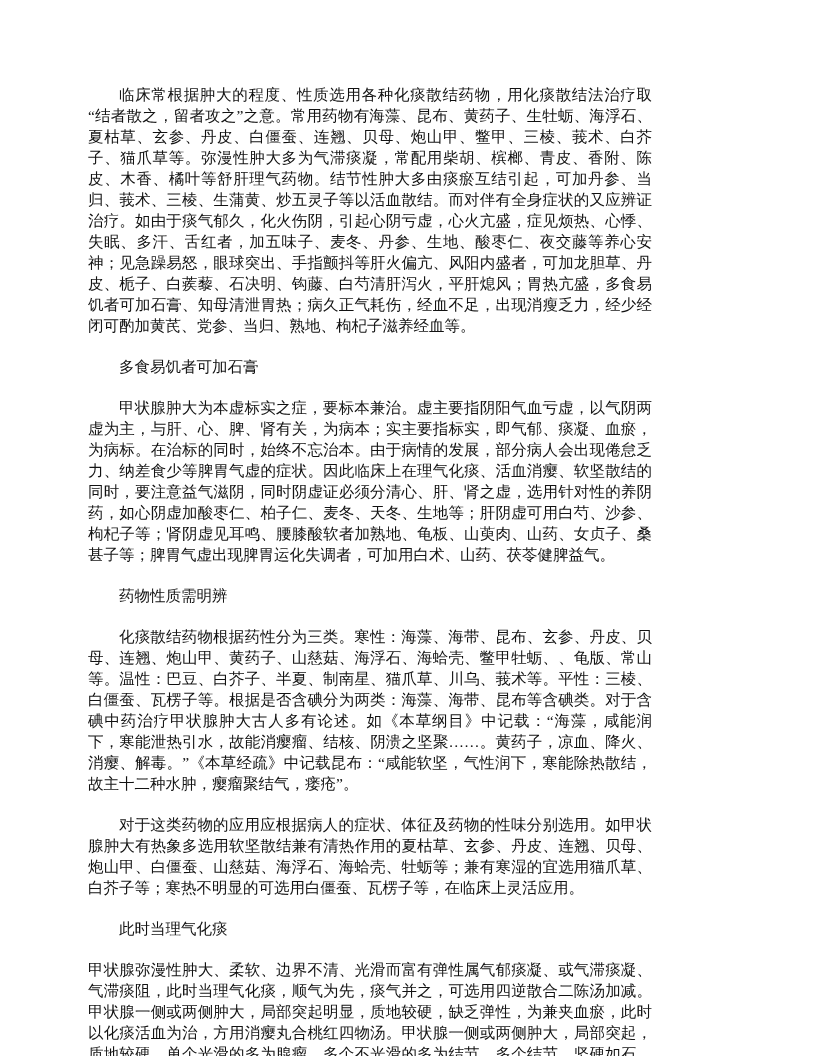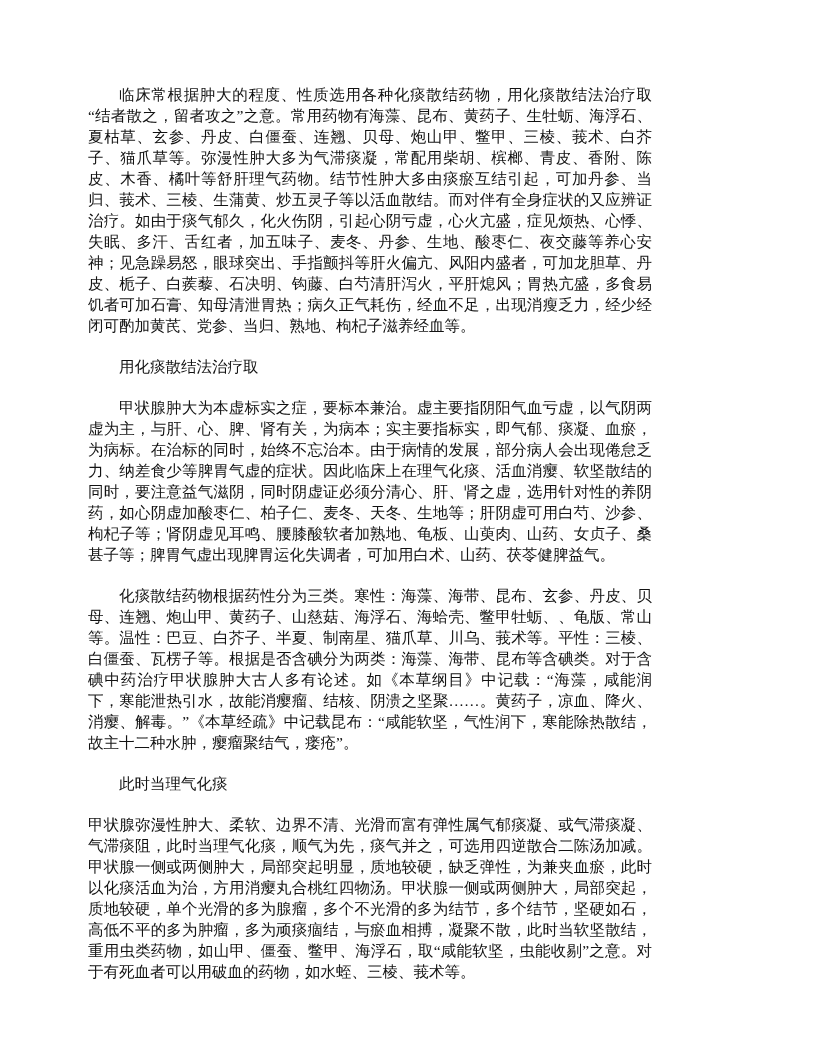--- a/index.html
+++ b/index.html
@@ -39,24 +39,26 @@
   .block:last-child {
     margin-bottom: 0;
   }
 </style>
 </head>
 <body>
 
 <div class="page">
   <p class="block">临床常根据肿大的程度、性质选用各种化痰散结药物，用化痰散结法治疗取“结者散之，留者攻之”之意。常用药物有海藻、昆布、黄药子、生牡蛎、海浮石、夏枯草、玄参、丹皮、白僵蚕、连翘、贝母、炮山甲、鳖甲、三棱、莪术、白芥子、猫爪草等。弥漫性肿大多为气滞痰凝，常配用柴胡、槟榔、青皮、香附、陈皮、木香、橘叶等舒肝理气药物。结节性肿大多由痰瘀互结引起，可加丹参、当归、莪术、三棱、生蒲黄、炒五灵子等以活血散结。而对伴有全身症状的又应辨证治疗。如由于痰气郁久，化火伤阴，引起心阴亏虚，心火亢盛，症见烦热、心悸、失眠、多汗、舌红者，加五味子、麦冬、丹参、生地、酸枣仁、夜交藤等养心安神；见急躁易怒，眼球突出、手指颤抖等肝火偏亢、风阳内盛者，可加龙胆草、丹皮、栀子、白蒺藜、石决明、钩藤、白芍清肝泻火，平肝熄风；胃热亢盛，多食易饥者可加石膏、知母清泄胃热；病久正气耗伤，经血不足，出现消瘦乏力，经少经闭可酌加黄芪、党参、当归、熟地、枸杞子滋养经血等。</p>
 
-  <p class="block heading">用化痰散结法治疗取</p>
+  <p class="block heading">多食易饥者可加石膏</p>
 
   <p class="block">甲状腺肿大为本虚标实之症，要标本兼治。虚主要指阴阳气血亏虚，以气阴两虚为主，与肝、心、脾、肾有关，为病本；实主要指标实，即气郁、痰凝、血瘀，为病标。在治标的同时，始终不忘治本。由于病情的发展，部分病人会出现倦怠乏力、纳差食少等脾胃气虚的症状。因此临床上在理气化痰、活血消瘿、软坚散结的同时，要注意益气滋阴，同时阴虚证必须分清心、肝、肾之虚，选用针对性的养阴药，如心阴虚加酸枣仁、柏子仁、麦冬、天冬、生地等；肝阴虚可用白芍、沙参、枸杞子等；肾阴虚见耳鸣、腰膝酸软者加熟地、龟板、山萸肉、山药、女贞子、桑甚子等；脾胃气虚出现脾胃运化失调者，可加用白术、山药、茯苓健脾益气。</p>
 
+  <p class="block heading">药物性质需明辨</p>
 
   <p class="block">化痰散结药物根据药性分为三类。寒性：海藻、海带、昆布、玄参、丹皮、贝母、连翘、炮山甲、黄药子、山慈菇、海浮石、海蛤壳、鳖甲牡蛎、、龟版、常山等。温性：巴豆、白芥子、半夏、制南星、猫爪草、川乌、莪术等。平性：三棱、白僵蚕、瓦楞子等。根据是否含碘分为两类：海藻、海带、昆布等含碘类。对于含碘中药治疗甲状腺肿大古人多有论述。如《本草纲目》中记载：“海藻，咸能润下，寒能泄热引水，故能消瘿瘤、结核、阴溃之坚聚……。黄药子，凉血、降火、消瘿、解毒。”《本草经疏》中记载昆布：“咸能软坚，气性润下，寒能除热散结，故主十二种水肿，瘿瘤聚结气，瘘疮”。</p>
 
+  <p class="block">对于这类药物的应用应根据病人的症状、体征及药物的性味分别选用。如甲状腺肿大有热象多选用软坚散结兼有清热作用的夏枯草、玄参、丹皮、连翘、贝母、炮山甲、白僵蚕、山慈菇、海浮石、海蛤壳、牡蛎等；兼有寒湿的宜选用猫爪草、白芥子等；寒热不明显的可选用白僵蚕、瓦楞子等，在临床上灵活应用。</p>
 
   <p class="block heading">此时当理气化痰</p>
 
   <p class="block no-indent">甲状腺弥漫性肿大、柔软、边界不清、光滑而富有弹性属气郁痰凝、或气滞痰凝、气滞痰阻，此时当理气化痰，顺气为先，痰气并之，可选用四逆散合二陈汤加减。甲状腺一侧或两侧肿大，局部突起明显，质地较硬，缺乏弹性，为兼夹血瘀，此时以化痰活血为治，方用消瘿丸合桃红四物汤。甲状腺一侧或两侧肿大，局部突起，质地较硬，单个光滑的多为腺瘤，多个不光滑的多为结节，多个结节，坚硬如石，高低不平的多为肿瘤，多为顽痰痼结，与瘀血相搏，凝聚不散，此时当软坚散结，重用虫类药物，如山甲、僵蚕、鳖甲、海浮石，取“咸能软坚，虫能收剔”之意。对于有死血者可以用破血的药物，如水蛭、三棱、莪术等。</p>
 </div>
 
 </body></html>

